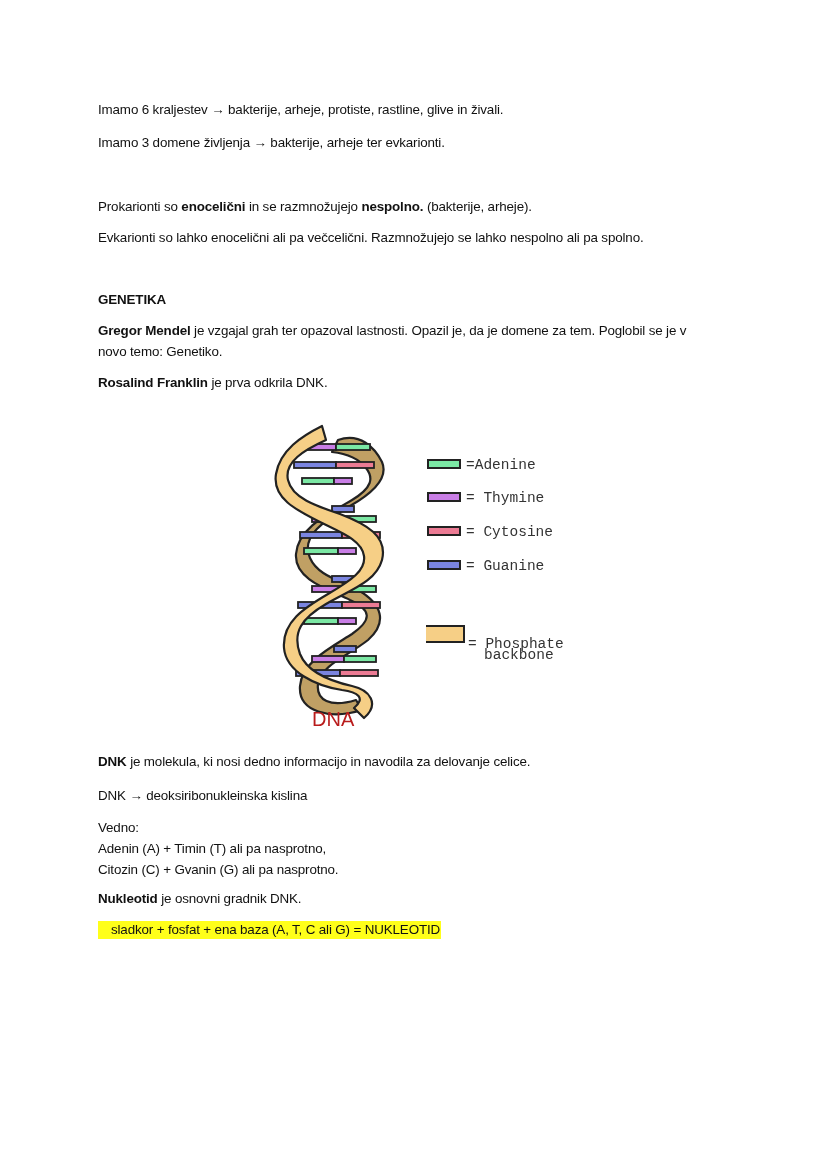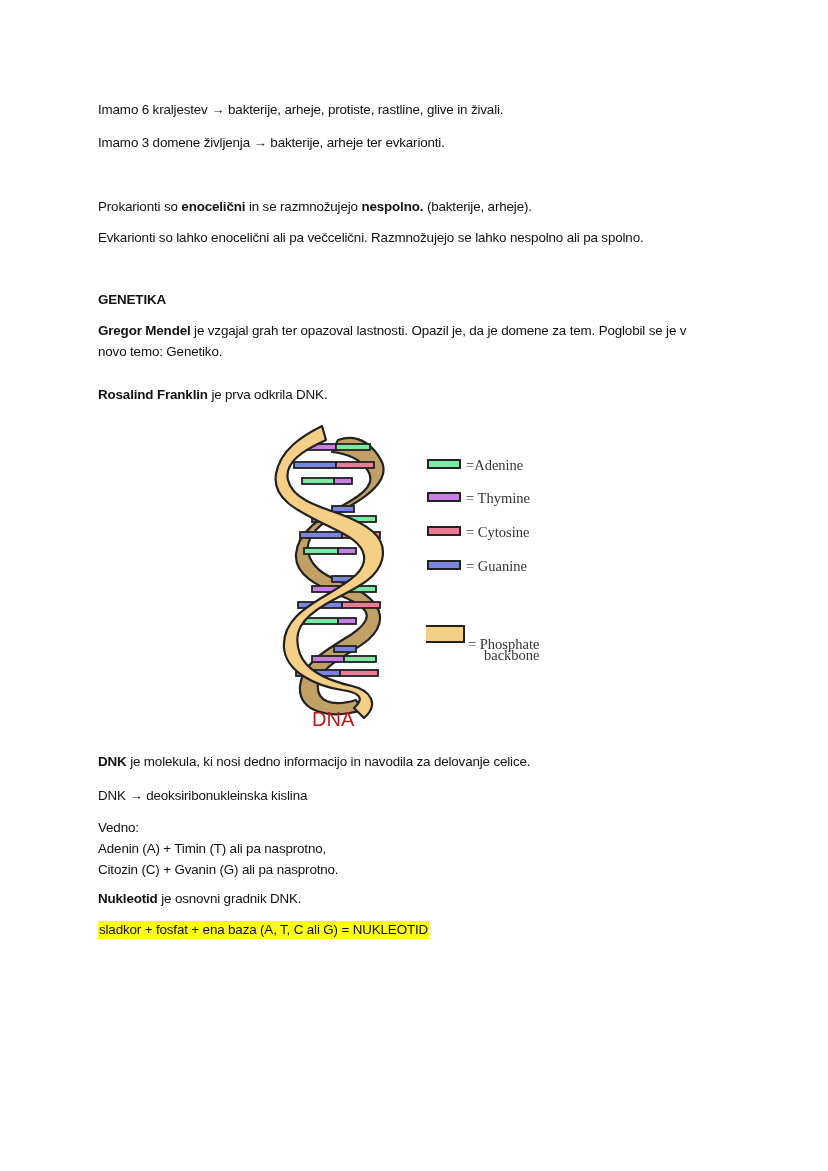--- a/index.html
+++ b/index.html
@@ -24,33 +24,33 @@
       position: absolute;
       left: 98px;
       font-size: 13.4px;
       line-height: 21px;
       white-space: nowrap;
       letter-spacing: -0.15px;
     }
     .p b { font-weight: bold; }
     .hl {
       background: #ffff1a;
-      padding: 1px 1px 2px 1px;
+      padding: 1px 1px 2px 13px;
     }
     .figure {
       position: absolute;
       left: 270px;
       top: 418px;
       width: 320px;
       height: 320px;
     }
     .figure svg { display: block; }
     .legend-label {
       position: absolute;
-      font-family: Liberation Serif, serif;
+      font-family: Liberation Mono, monospace;
       font-size: 14.5px;
       color: #333333;
       white-space: nowrap;
       line-height: 18px;
     }
     .dna-caption {
       position: absolute;
       left: 312px;
       top: 707px;
       font-family: "Liberation Sans", sans-serif;
@@ -82,21 +82,21 @@
 
   <div class="p" style="top:289px;">
     <b>GENETIKA</b>
   </div>
 
   <div class="p" style="top:320px;">
     <b>Gregor Mendel</b><span> je vzgajal grah ter opazoval lastnosti. Opazil je, da je domene za tem. Poglobil se je v</span><br>
     <span>novo temo: Genetiko.</span>
   </div>
 
-  <div class="p" style="top:372px;margin-top:12px;">
+  <div class="p" style="top:372px;">
     <b>Rosalind Franklin</b><span> je prva odkrila DNK.</span>
   </div>
 
   <div class="figure">
     <svg width="320" height="320" viewBox="0 0 320 320">
       <defs>
         <style>
           .bk { fill: #c0a064; stroke: #222; stroke-width: 2.2; stroke-linejoin: round; }
           .fr { fill: #f6cf86; stroke: #222; stroke-width: 2.2; stroke-linejoin: round; }
           .bp { stroke: #222; stroke-width: 1.8; }

